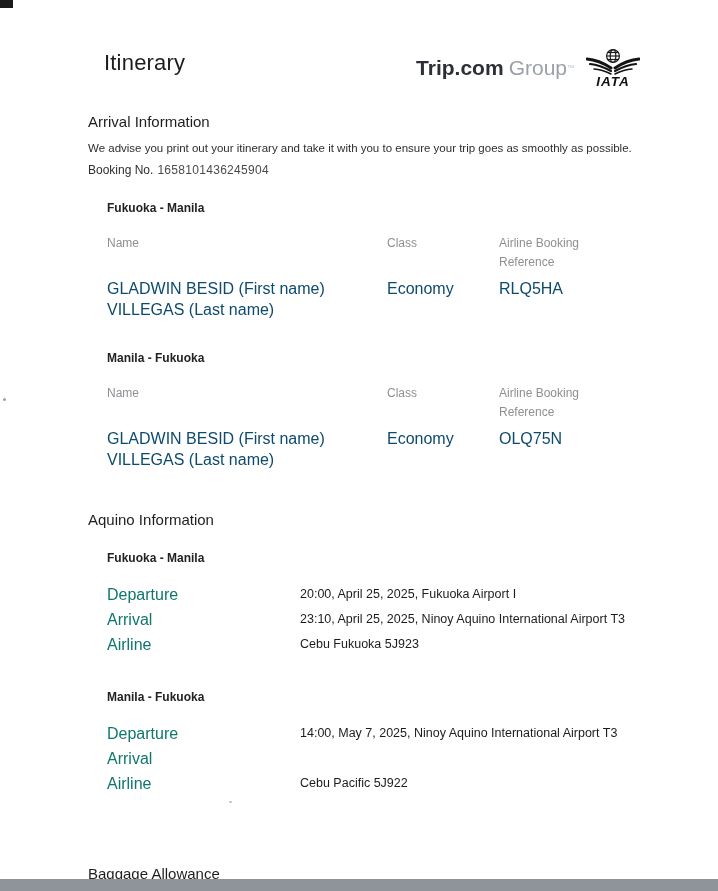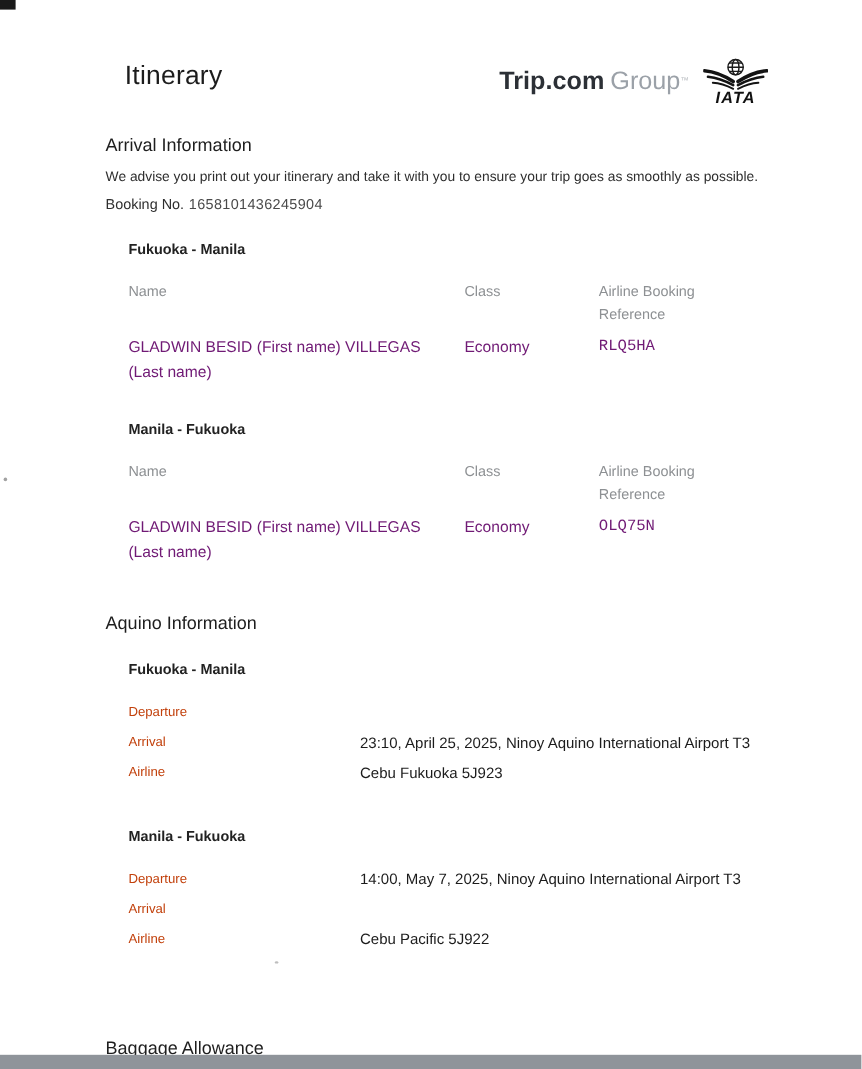--- a/index.html
+++ b/index.html
@@ -77,33 +77,33 @@
   .col-row .c-abr { width: 118px; }
   .col-label {
     font-size: 12px;
     color: #8d9093;
     line-height: 19px;
     font-weight: 400;
   }
   .data-row { display: flex; margin-top: 6px; }
   .data-row .c-name { width: 280px; padding-right: 8px; box-sizing: border-box; }
   .data-row .c-class { width: 112px; }
-  .data-row .c-abr { width: 118px; font-family: Liberation Mono, monospace; }
-  .cell-text { font-size: 13px; color: #701a75; line-height: 21px; }
+  .data-row .c-abr { width: 118px; }
+  .cell-text { font-size: 16px; color: #0c4a6e; line-height: 21px; }
 
   
   .flight-segment { margin-left: 107px; }
   .fseg-1 { margin-top: 20px; }
   .fseg-2 { margin-top: 28px; }
   .flight-rows { margin-top: 20px; }
   .flight-row { display: flex; height: 25px; align-items: flex-start; }
   .flight-row .f-label {
     width: 193px;
-    font-size: 11px;
-    color: #c2410c;
+    font-size: 16px;
+    color: #0f766e;
     line-height: 17px;
   }
   .flight-row .f-value {
     font-size: 12.5px;
     color: #1c1c1c;
     line-height: 17px;
   }
 
   
   .corner-mark {
@@ -195,20 +195,21 @@
 </div>
 
 <div>
   <div class="section-heading flight-heading">Aquino Information</div>
 
   <div class="flight-segment fseg-1">
     <div class="route-heading">Fukuoka - Manila</div>
     <div class="flight-rows">
       <div class="flight-row">
         <div class="f-label">Departure</div>
+        <div class="f-value">20:00, April 25, 2025, Fukuoka Airport I</div>
       </div>
       <div class="flight-row">
         <div class="f-label">Arrival</div>
         <div class="f-value">23:10, April 25, 2025, Ninoy Aquino International Airport T3</div>
       </div>
       <div class="flight-row">
         <div class="f-label">Airline</div>
         <div class="f-value">Cebu Fukuoka 5J923</div>
       </div>
     </div>

